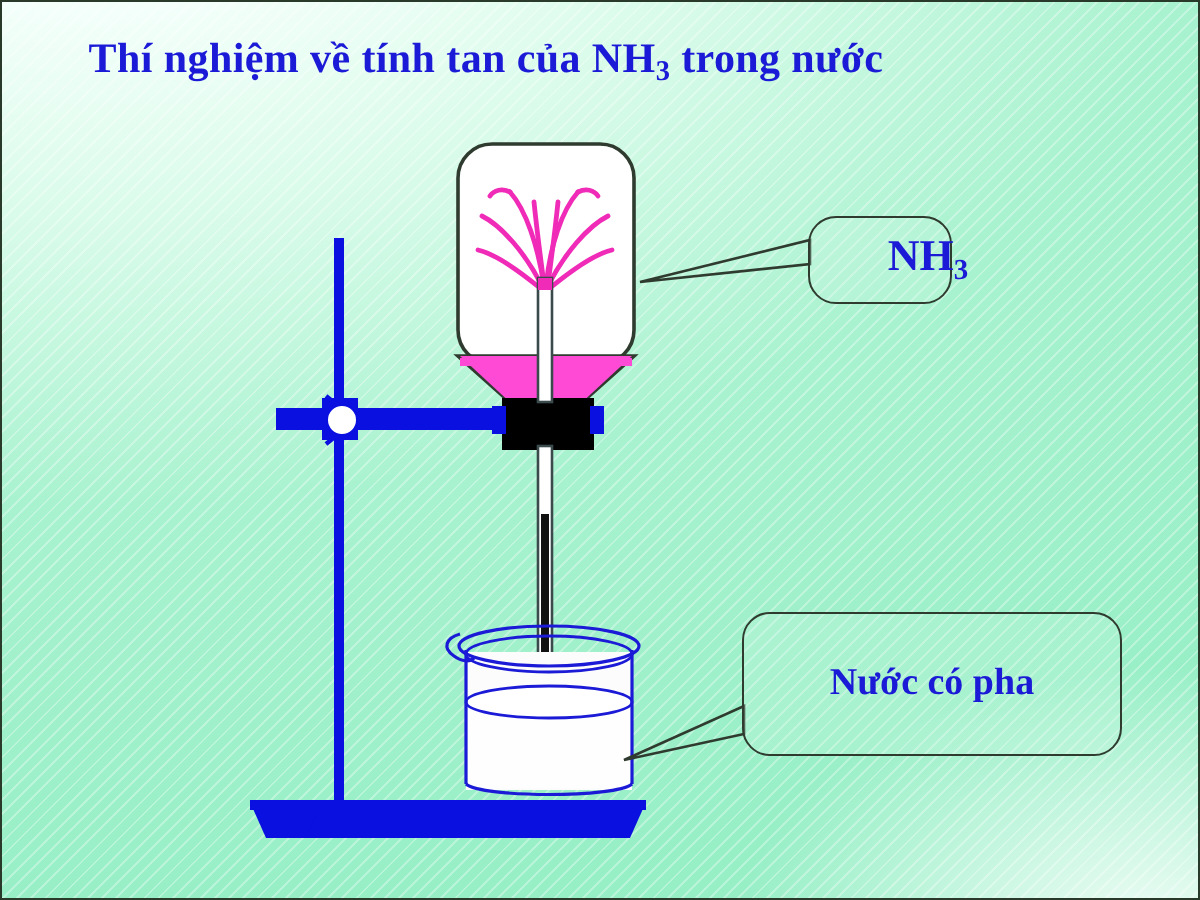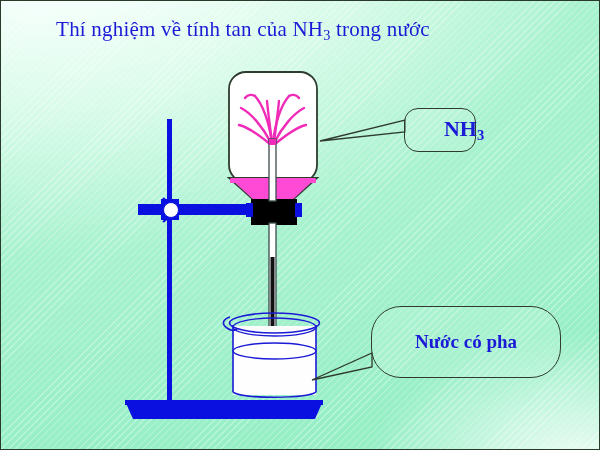--- a/index.html
+++ b/index.html
@@ -44,21 +44,21 @@
     opacity: 0.75;
   }
   
   .title {
     position: absolute;
     left: 0;
     top: 16px;
     width: 484px;
     text-align: center;
     font-size: 21px;
-    font-weight: normal;
+    font-weight: bold;
     color: #1b1ad6;
     letter-spacing: 0.2px;
     white-space: nowrap;
   }
   .title sub {
     font-size: 0.68em;
     vertical-align: -0.28em;
   }
   
   .scene {
@@ -93,21 +93,20 @@
     font-size: 0.66em;
     vertical-align: -0.3em;
   }
   #callout-water {
     left: 370px;
     top: 305px;
     width: 190px;
     height: 72px;
     font-size: 19px;
     padding: 0 6px;
-    border-radius: 30px;
   }
 </style>
 </head>
 <body>
 
 <div id="slide">
 
   <div class="bg-base"></div>
   <div class="bg-glow"></div>
   <div class="bg-stripes"></div>

